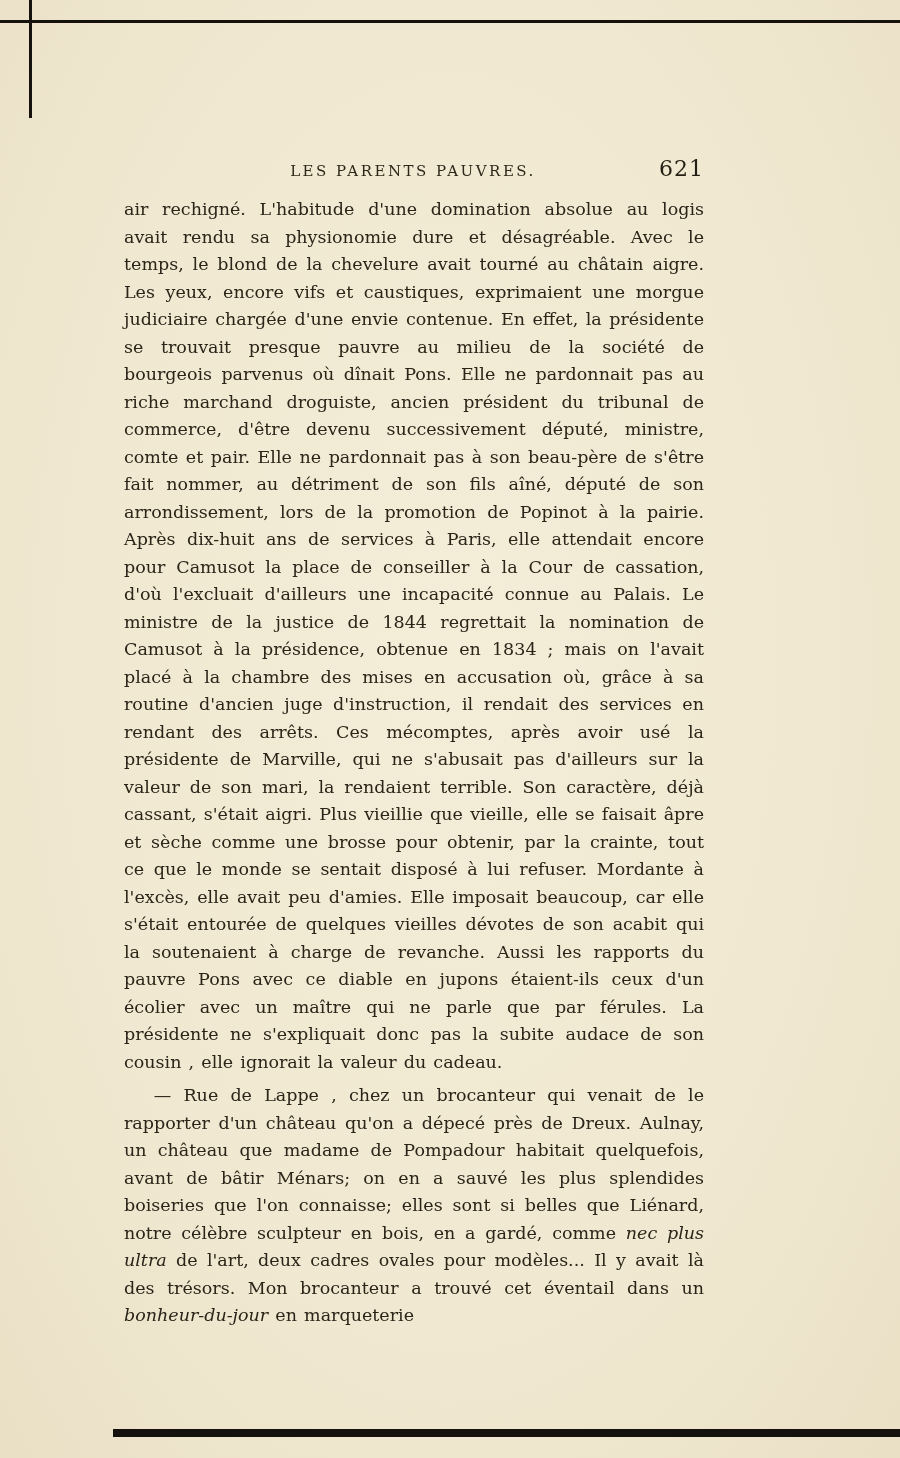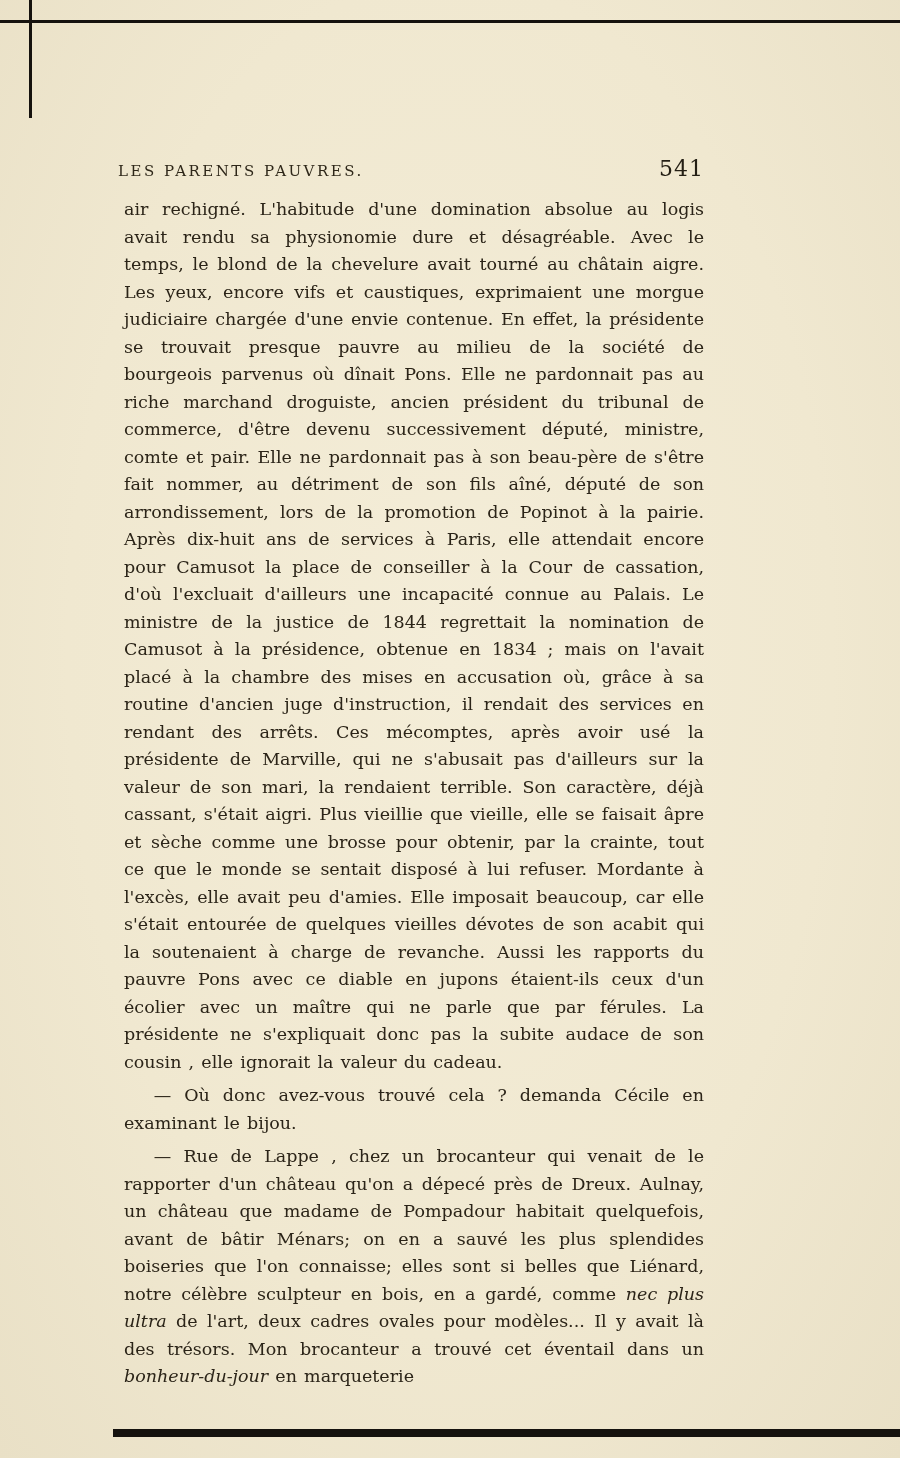--- a/index.html
+++ b/index.html
@@ -51,20 +51,21 @@
   .header {
     position: relative;
     height: 34px;
     margin-bottom: 6px;
   }
   .running-title {
     position: absolute;
     left: 0;
     right: 2px;
     top: 6px;
+    text-align: center;
     font-size: 15px;
     letter-spacing: 2.5px;
     color: #2e2719;
   }
   .page-number {
     position: absolute;
     right: 6px;
     top: 0;
     font-size: 22px;
     letter-spacing: 1px;
@@ -88,23 +89,22 @@
 </head>
 <body>
 
 <div class="page">
   <div class="scan-line-top"></div>
   <div class="scan-line-left"></div>
 
   <div class="content">
     <div class="header">
       <span class="running-title">LES PARENTS PAUVRES.</span>
-      <span class="page-number">541</span>
+      <span class="page-number">621</span>
     </div>
     <div class="body-text">
         <p><span>air rechigné. L'habitude d'une domination absolue au logis avait rendu sa physionomie dure et désagréable. Avec le temps, le blond de la chevelure avait tourné au châtain aigre. Les yeux, encore vifs et caustiques, exprimaient une morgue judiciaire chargée d'une envie contenue. En effet, la présidente se trouvait presque pauvre au milieu de la société de bourgeois parvenus où dînait Pons. Elle ne pardonnait pas au riche marchand droguiste, ancien président du tribunal de commerce, d'être devenu successivement député, ministre, comte et pair. Elle ne pardonnait pas à son beau-père de s'être fait nommer, au détriment de son fils aîné, député de son arrondissement, lors de la promotion de Popinot à la pairie. Après dix-huit ans de services à Paris, elle attendait encore pour Camusot la place de conseiller à la Cour de cassation, d'où l'excluait d'ailleurs une incapacité connue au Palais. Le ministre de la justice de 1844 regrettait la nomination de Camusot à la présidence, obtenue en 1834 ; mais on l'avait placé à la chambre des mises en accusation où, grâce à sa routine d'ancien juge d'instruction, il rendait des services en rendant des arrêts. Ces mécomptes, après avoir usé la présidente de Marville, qui ne s'abusait pas d'ailleurs sur la valeur de son mari, la rendaient terrible. Son caractère, déjà cassant, s'était aigri. Plus vieillie que vieille, elle se faisait âpre et sèche comme une brosse pour obtenir, par la crainte, tout ce que le monde se sentait disposé à lui refuser. Mordante à l'excès, elle avait peu d'amies. Elle imposait beaucoup, car elle s'était entourée de quelques vieilles dévotes de son acabit qui la soutenaient à charge de revanche. Aussi les rapports du pauvre Pons avec ce diable en jupons étaient-ils ceux d'un écolier avec un maître qui ne parle que par férules. La présidente ne s'expliquait donc pas la subite audace de son cousin , elle ignorait la valeur du cadeau.</span></p>
-        <p class="indent"><span>— Où donc avez-vous trouvé cela ? demanda Cécile en examinant le bijou.</span></p>
         <p class="indent"><span>— Rue de Lappe , chez un brocanteur qui venait de le rapporter d'un château qu'on a dépecé près de Dreux. Aulnay, un château que madame de Pompadour habitait quelquefois, avant de bâtir Ménars; on en a sauvé les plus splendides boiseries que l'on connaisse; elles sont si belles que Liénard, notre célèbre sculpteur en bois, en a gardé, comme </span><i>nec plus ultra</i><span> de l'art, deux cadres ovales pour modèles... Il y avait là des trésors. Mon brocanteur a trouvé cet éventail dans un </span><i>bonheur-du-jour</i><span> en marqueterie</span></p>
       </div>
   </div>
 
   <div class="scan-bar-bottom"></div>
 </div>
 
 </body></html>

